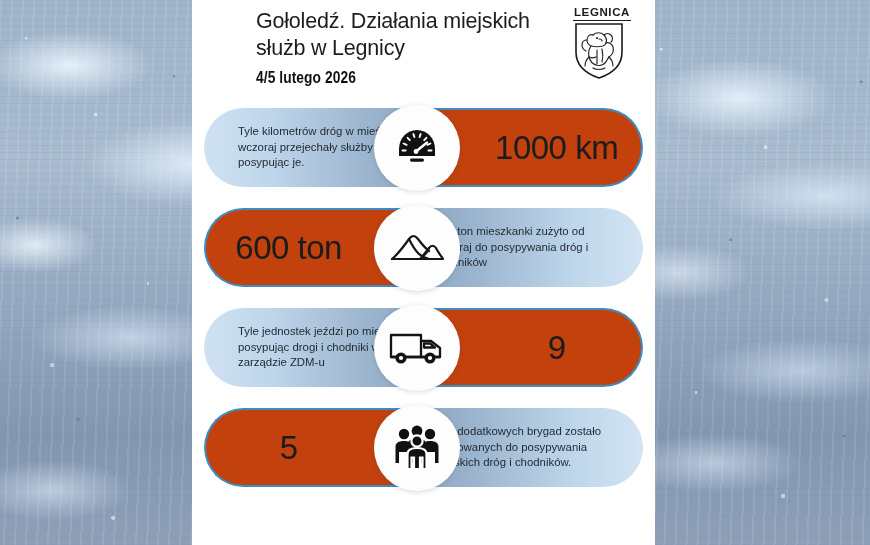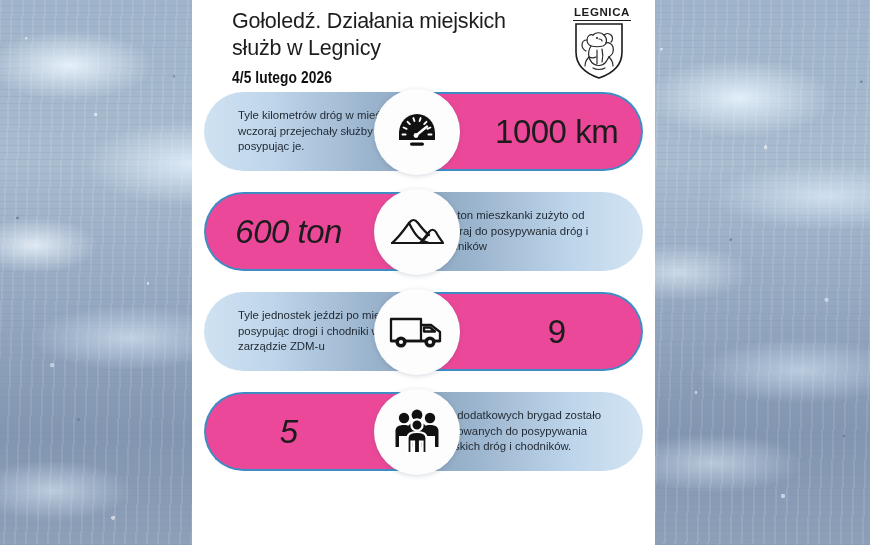--- a/index.html
+++ b/index.html
@@ -70,21 +70,22 @@
     width: 463px;
     height: 545px;
     background: #ffffff;
     overflow: hidden;
   }
 
   
   .header {
     position: relative;
     padding: 8px 14px 0 40px;
-    height: 92px;
+    height: 108px;
+    margin-left: 24px;
   }
   .title {
     font-size: 21.5px;
     line-height: 27px;
     font-weight: 400;
     color: #1d1d1d;
     letter-spacing: -.2px;
     max-width: 320px;
   }
   .date {
@@ -151,34 +152,33 @@
     border-radius: 0 40px 40px 0;
     background: linear-gradient(90deg, #8ba5c0 0%, #9db6cf 28%, #bdd5ea 68%, #d3e4f3 100%);
     padding: 0 30px 0 18px;
   }
 
   
   .pill-num {
     height: 79px;
     width: 250px;
     border: 2px solid #3d8cc4;
-    background: #ec4899;
+    background: #c2410c;
     display: flex;
     align-items: center;
     color: #1c1c1c;
     font-size: 33px;
     font-weight: 400;
     letter-spacing: -.5px;
   }
   .pill-num.left {
     border-radius: 40px 0 0 40px;
     border-right: none;
     justify-content: center;
     padding-right: 44px;
-    font-style: italic;
   }
   .pill-num.right {
     border-radius: 0 40px 40px 0;
     border-left: none;
     justify-content: center;
     padding-left: 40px;
   }
 
   
   .icon-bubble {

